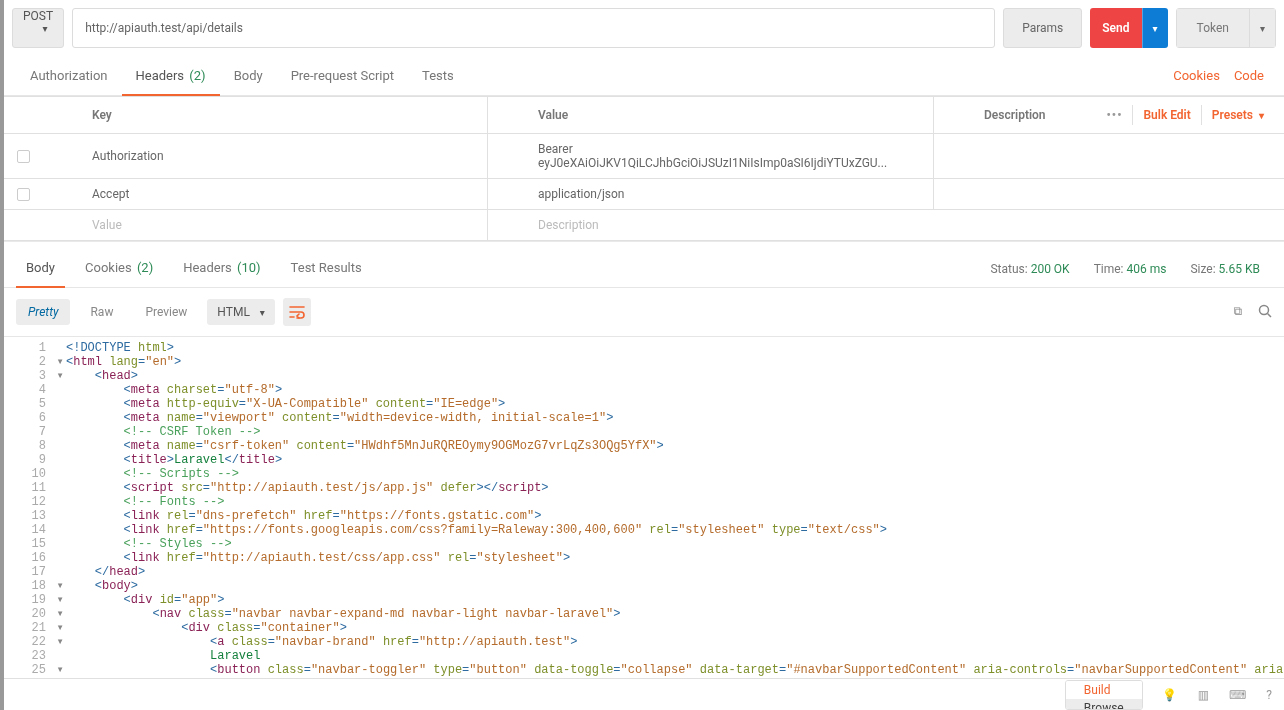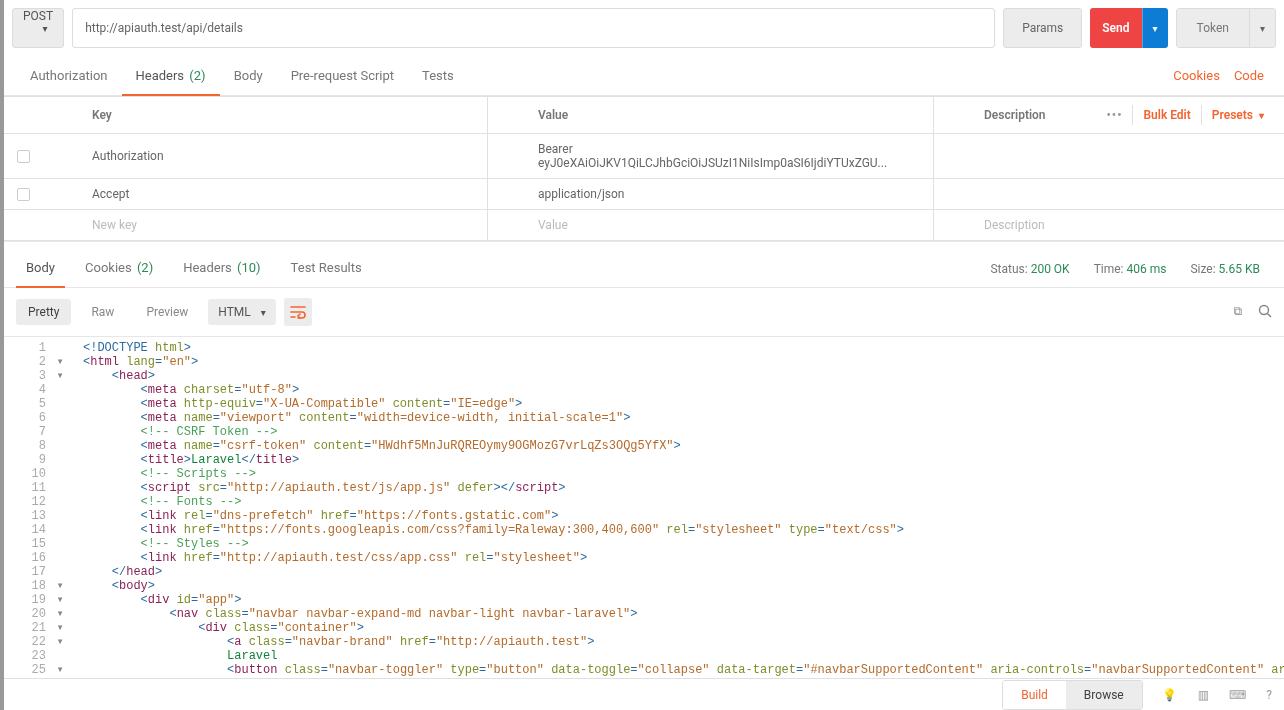--- a/index.html
+++ b/index.html
@@ -50,44 +50,44 @@
   .resp-tabs { display:flex; align-items:center; padding:8px 12px 0; border-top:1px solid #e9e9e9; }
   .resp-tabs .tab { padding:10px 10px 12px; margin-right:10px; }
   .resp-tabs .tab.active::after { bottom:-1px; }
   .resp-meta { margin-left:auto; display:flex; gap:24px; color:#777; font-size:12px; padding-right:12px; }
   .resp-meta b.ok { font-weight:400; color:#2e8b57; }
   .resp-tabs-wrap { border-bottom:1px solid #e6e6e6; }
 
   
   .view-controls { display:flex; align-items:center; padding:10px 12px; border-bottom:1px solid #e6e6e6; gap:8px; }
   .vbtn { padding:6px 12px; color:#888; border-radius:3px; cursor:pointer; font-size:12px; }
-  .vbtn.active { background:#ececec; color:#404040; }
+  .vbtn.active { background:#ececec; color:#0369a1;font-style:italic; }
   .fmt { display:flex; align-items:center; gap:10px; background:#ececec; padding:6px 10px; border-radius:3px; color:#555; cursor:pointer; }
   .wrap-btn { width:28px; height:28px; display:flex; align-items:center; justify-content:center; border-radius:3px; cursor:pointer; background:#ececec; }
   .wrap-btn svg { stroke:#f26430; }
   .view-right { margin-left:auto; display:flex; gap:16px; color:#888; }
   .view-right span { cursor:pointer; }
 
   
   .code-area { flex:1; overflow:auto; background:#fff; font-family: "Consolas","Menlo","Courier New",monospace; font-size:12px; line-height:14px; padding:4px 0; }
   .code-line { display:flex; align-items:flex-start; white-space:pre; }
   .ln { width:50px; min-width:50px; text-align:right; color:#aaa; padding-right:8px; user-select:none; }
   .fold { width:12px; min-width:12px; color:#888; user-select:none; text-align:center; }
-  .code { flex:1;margin-left:17px; }
+  .code { flex:1; }
   .t-tag { color:#2c6aa0; }
   .t-attr { color:#7d8f29; }
   .t-str { color:#b46b2b; }
   .t-com { color:#48a05a; }
   .t-name { color:#8a2256; }
   .t-text { color:#15803d; }
 
   
   .footer { display:flex; align-items:center; height:32px; border-top:1px solid #e0e0e0; padding:0 12px; background:#fff; }
   .footer .spacer { flex:1; }
-  .footer .seg { display:flex; border:1px solid #ddd; border-radius:3px; overflow:hidden; height:30px; }
+  .footer .seg { display:flex; border:1px solid #ddd; border-radius:3px; overflow:hidden; height:30px;flex-direction:column; }
   .footer .seg div { padding:2px 18px; font-size:12px; display:flex; align-items:center; cursor:pointer; }
   .footer .seg .build { color:#f26430; background:#fff; }
   .footer .seg .browse { color:#404040; background:#ececec; }
   .footer .ficon { margin-left:20px; color:#999; cursor:pointer; }
 </style>
 </head>
 <body>
 
 <div class="app">
 
@@ -156,21 +156,20 @@
           <div class="gcell checkbox">
             <div class="chk"></div>
           </div>
           <div class="gcell key">Accept</div>
           <div class="gcell val">application/json</div>
           <div class="gcell desc"></div>
         </div>
       </div>
     <div class="grid-row">
       <div class="gcell checkbox"></div>
-      <div class="gcell key placeholder">New key</div>
       <div class="gcell val placeholder">Value</div>
       <div class="gcell desc placeholder">Description</div>
     </div>
   </div>
 
   <div class="resp-tabs-wrap">
   <div class="resp-tabs">
     <div class="tab active">Body</div>
     <div class="tab">
       <span>Cookies</span>

